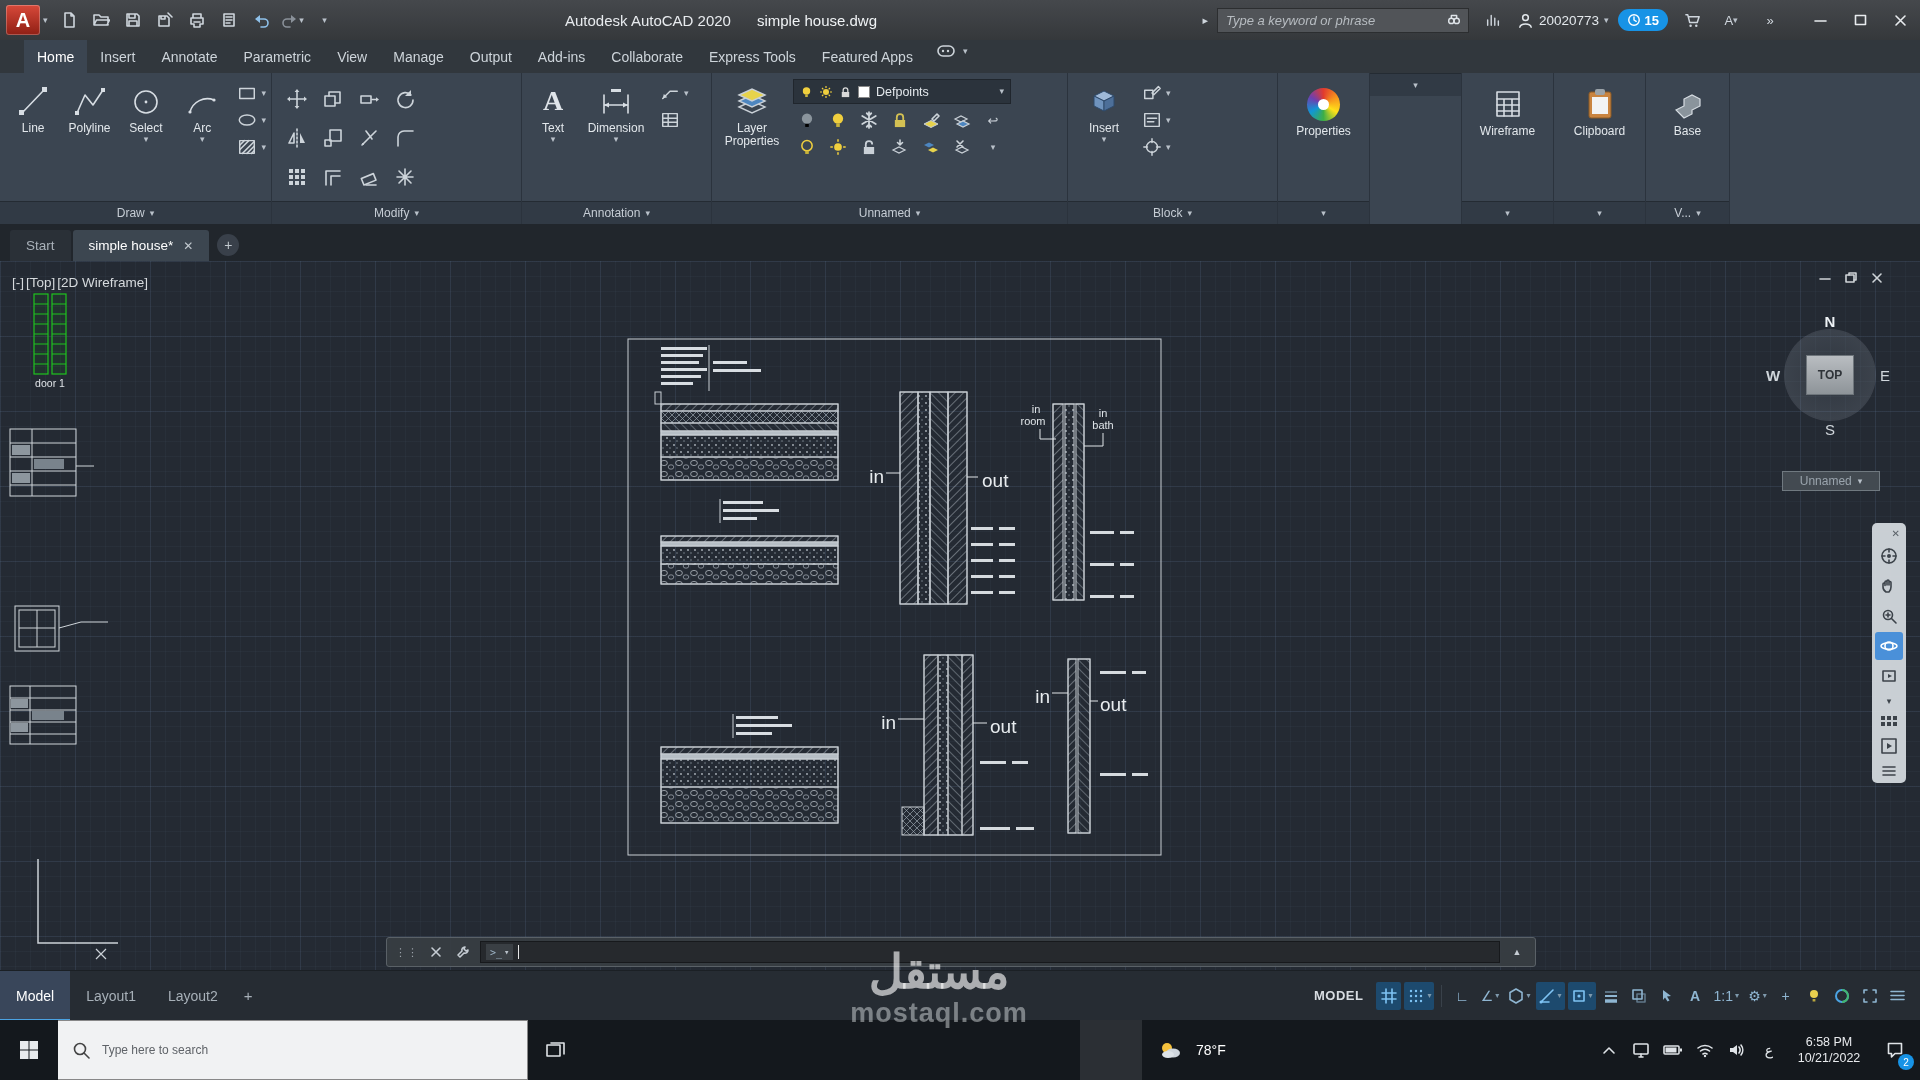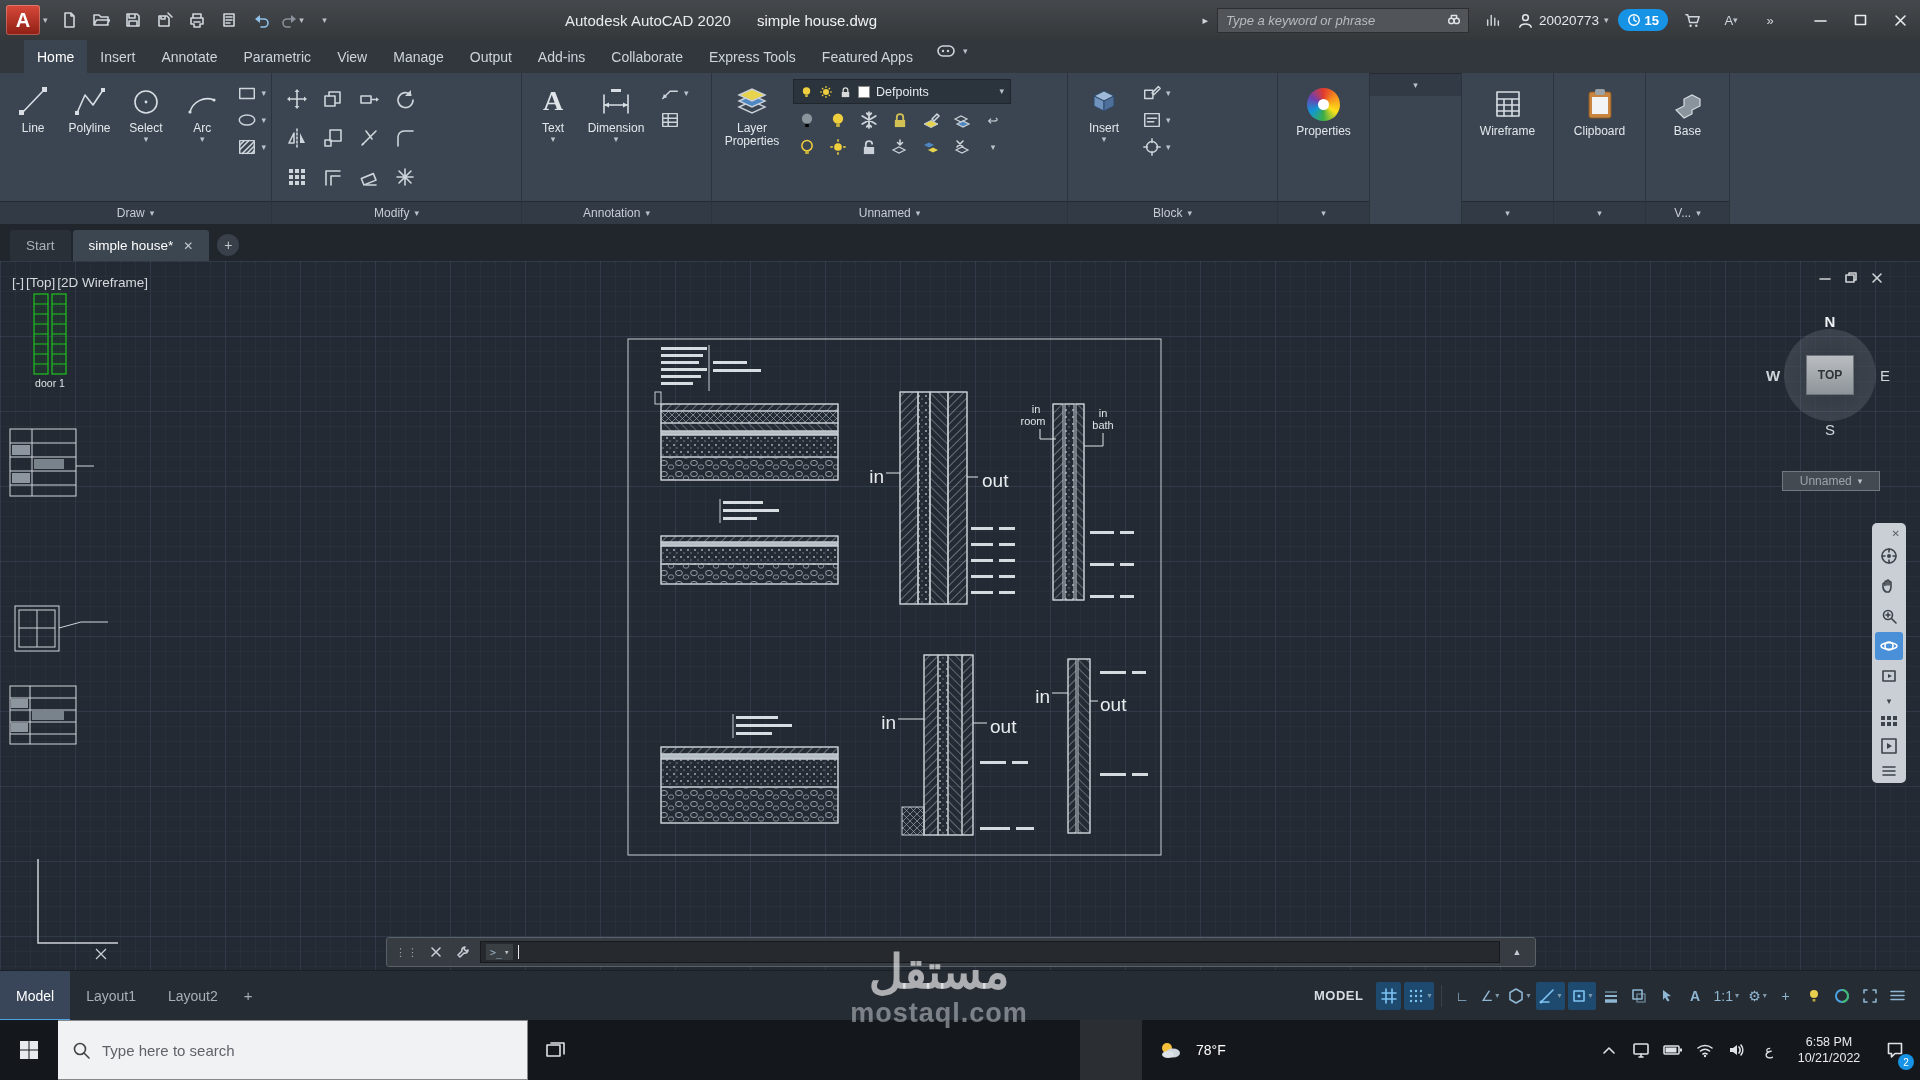--- a/index.html
+++ b/index.html
@@ -114,21 +114,21 @@
   .st-model{font-size:13px;font-weight:bold;color:#d8dde2;margin-right:10px;letter-spacing:.5px}
   .stb{min-width:25px;height:28px;display:flex;align-items:center;justify-content:center;color:#8fb6d2;font-size:14px;border-radius:2px;padding:0 3px;border:0;background:transparent;gap:2px}
   .stb.on{background:#1d4a6e;color:#7ec3f4}
   .stb .dd{color:#7e99ac;font-size:8px}
   .st-sep{width:1px;height:22px;background:#39414a;margin:0 4px}
 
   
   .taskbar{height:60px;flex:0 0 60px;background:#14181d;display:flex;align-items:stretch;z-index:31}
   .tb-start{width:58px;display:flex;align-items:center;justify-content:center;border:0;background:transparent;color:#e8eaed;padding:0}
   .tb-search{width:470px;background:#f1f2f3;display:flex;align-items:center;gap:10px;padding:0 14px;border:1px solid #888;border-left:0}
-  .tb-search input{flex:1;border:0;outline:none;background:transparent;font-size:15px;color:#b91c1c}
+  .tb-search input{flex:1;border:0;outline:none;background:transparent;font-size:12px;color:#b91c1c}
   .tb-search input::placeholder{color:#5f6368}
   .tb-btn{width:56px;display:flex;align-items:center;justify-content:center;border:0;background:transparent;color:#dfe3e7;padding:0;position:relative}
   .tb-btn.app{width:62px}
   .tb-btn.active-app{background:rgba(255,255,255,.10);box-shadow:inset 0 -3px 0 #5aa9e6}
   .tb-weather{display:flex;align-items:center;gap:14px;padding:0 16px;color:#fff;font-size:14px}
   .tb-tray{margin-left:auto;display:flex;align-items:center;gap:2px;padding-right:4px}
   .trb{min-width:30px;height:60px;display:flex;align-items:center;justify-content:center;border:0;background:transparent;color:#dfe3e7;padding:0;position:relative;font-size:14px}
   .tb-clock{display:flex;flex-direction:column;align-items:center;justify-content:center;line-height:1.3;font-size:12.5px;color:#e8eaed;min-width:86px}
   .badge{position:absolute;right:2px;bottom:10px;min-width:16px;height:16px;border-radius:8px;background:#1793e6;color:#fff;font-size:10px;display:flex;align-items:center;justify-content:center;padding:0 3px}
 </style>

